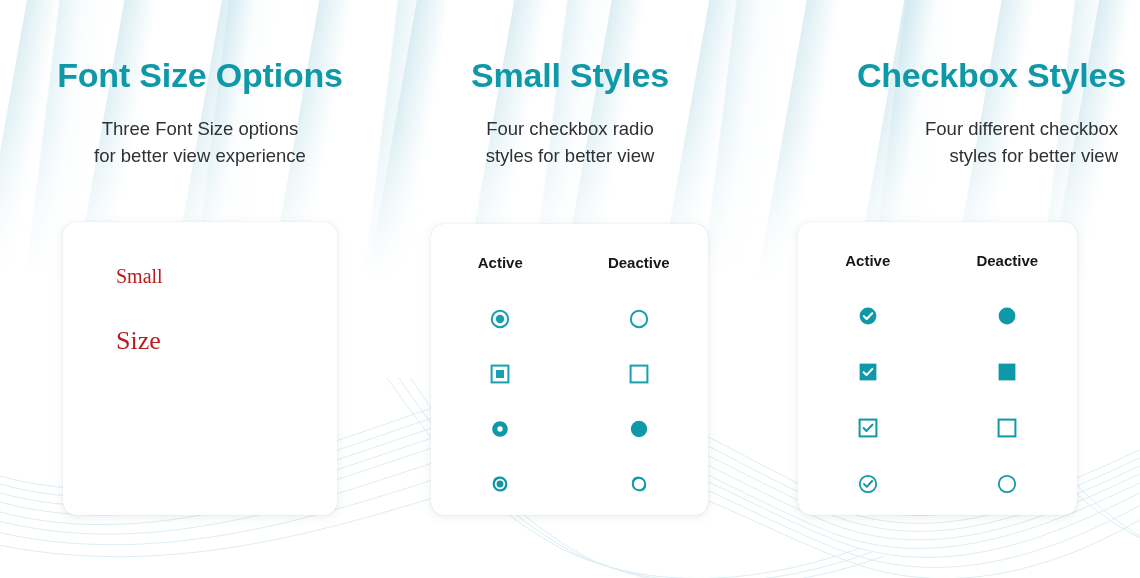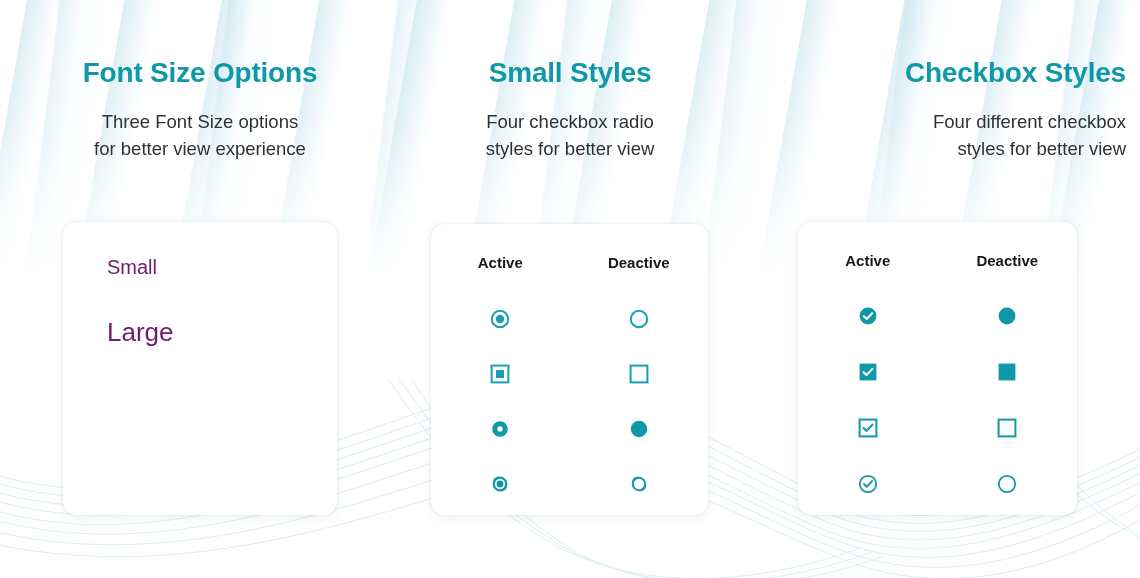--- a/index.html
+++ b/index.html
@@ -33,37 +33,37 @@
   .bg-waves{
     position:absolute;left:0;bottom:0;width:1140px;height:200px;
     pointer-events:none;opacity:.55;
   }
   .stage{position:absolute;left:0;top:0;width:1140px;height:578px;}
   .col{position:absolute;top:58px;width:380px;text-align:center;}
   .col1{left:10px;}
   .col2{left:380px;}
   .col3{left:746px;text-align:right;}
   .col-title{
-    font-size:28px;font-weight:bold;color:#0f98a8;letter-spacing:-0.2px;
+    font-size:34px;font-weight:bold;color:#0f98a8;letter-spacing:-0.2px;
     margin:0 0 22px 0;line-height:1.05;
   }
   .col-sub{
-    font-size:18.5px;color:#2f3133;line-height:1.45;margin:0;
+    font-size:18.5px;color:#2f3133;line-height:1.45;margin:8px;
     font-weight:400;
   }
   .card{
     position:absolute;background:#fff;border-radius:13px;
     box-shadow:0 2px 10px rgba(120,140,150,.16), 0 0 1px rgba(120,140,150,.35);
   }
   .card1{left:63px;top:222px;width:274px;height:293px;}
   .card2{left:431px;top:224px;width:277px;height:291px;}
   .card3{left:798px;top:222px;width:279px;height:293px;}
 
   .fontlist{padding:34px 0 0 44px;text-align:left;}
-  .fontlist .fitem{color:#701a75;font-weight:400;margin:0;}
+  .fontlist .fitem{color:#b91c1c;font-weight:400;margin:9px;font-family:Liberation Serif, serif;}
   .fontlist .f0{font-size:20px;margin-bottom:38px;}
   .fontlist .f1{font-size:23px;margin-bottom:36px;}
   .fontlist .f2{font-size:26px;}
 
   .optgrid{padding:30px 0 0 0;width:100%;}
   .optrow{display:flex;width:100%;}
   .optcell{flex:1 1 50%;display:flex;align-items:center;justify-content:center;}
   .hdr{font-size:15px;font-weight:bold;color:#16181a;}
   .hdrrow{margin-bottom:20px;}
   .ctrlrow{height:55px;}
@@ -100,21 +100,21 @@
     <div class="col-title">Font Size Options</div>
     <div class="col-sub">
       <span>Three Font Size options</span><br>
       <span>for better view experience</span>
     </div>
   </div>
 
   <div class="card card1">
     <div class="fontlist">
       <div class="fitem f0" style="font-size: 20px;">Small</div>
-      <div class="fitem f2" style="font-size: 26px;">Large</div>
+      <div class="fitem f2" style="font-size: 26px;">Size</div>
     </div>
   </div>
 
   <div class="col col2">
     <div class="col-title">Small Styles</div>
     <div class="col-sub">
       <span>Four checkbox radio</span><br>
       <span>styles for better view</span>
     </div>
   </div>

